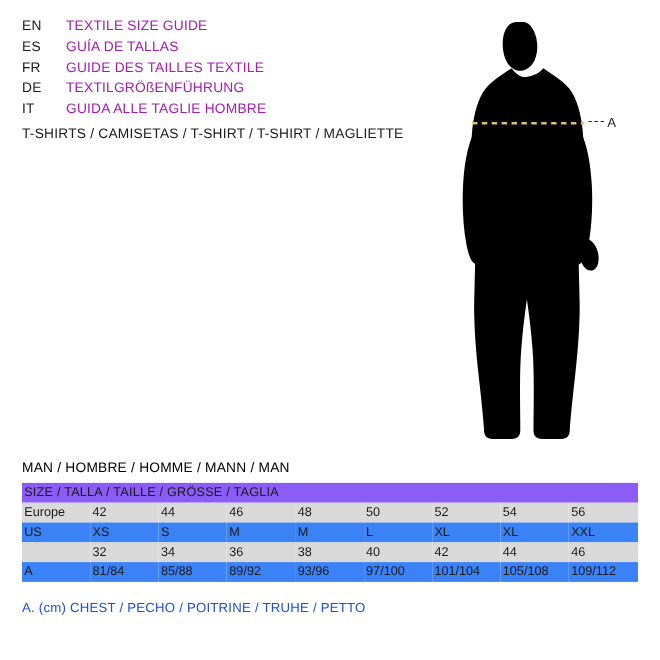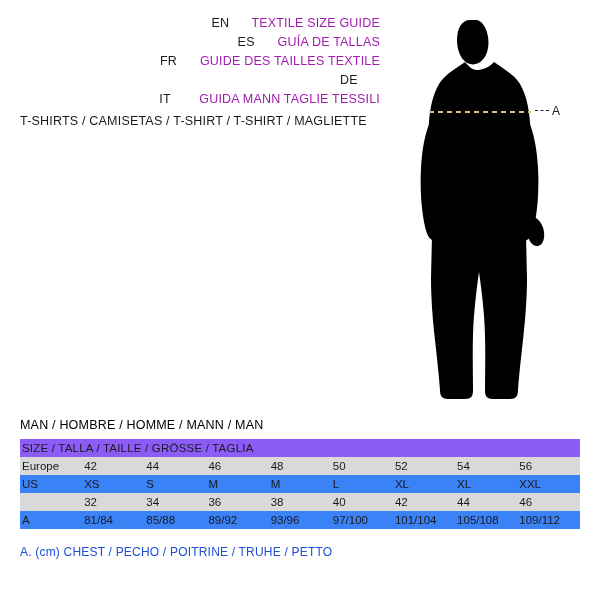--- a/index.html
+++ b/index.html
@@ -25,21 +25,20 @@
   .lang-block {
     position: absolute;
     left: 20px;
     top: 16px;
     width: 360px;
   }
   .lang-row {
     display: flex;
     align-items: baseline;
     height: 19px;
-    justify-content: flex-end;
   }
   .lang-code {
     width: 40px;
     font-size: 12.5px;
     letter-spacing: 0.2px;
     color: #1a1a1a;
   }
   .lang-text {
     font-size: 12.5px;
     letter-spacing: 0.2px;
@@ -161,24 +160,25 @@
     <div class="lang-row">
       <span class="lang-code">ES</span>
       <span class="lang-text">GUÍA DE TALLAS</span>
     </div>
     <div class="lang-row">
       <span class="lang-code">FR</span>
       <span class="lang-text">GUIDE DES TAILLES TEXTILE</span>
     </div>
     <div class="lang-row">
       <span class="lang-code">DE</span>
+      <span class="lang-text">TEXTILGRÖßENFÜHRUNG</span>
     </div>
     <div class="lang-row">
       <span class="lang-code">IT</span>
-      <span class="lang-text">GUIDA MANN TAGLIE TESSILI</span>
+      <span class="lang-text">GUIDA ALLE TAGLIE HOMBRE</span>
     </div>
   </div>
 
   <div class="category-block">
     <div class="category-line">T-SHIRTS / CAMISETAS / T-SHIRT / T-SHIRT / MAGLIETTE</div>
   </div>
 
   <div class="figure-wrap">
     <svg width="205" height="395" viewBox="0 0 205 395" xmlns="http://www.w3.org/2000/svg" aria-hidden="true">
       <g fill="#000000">

